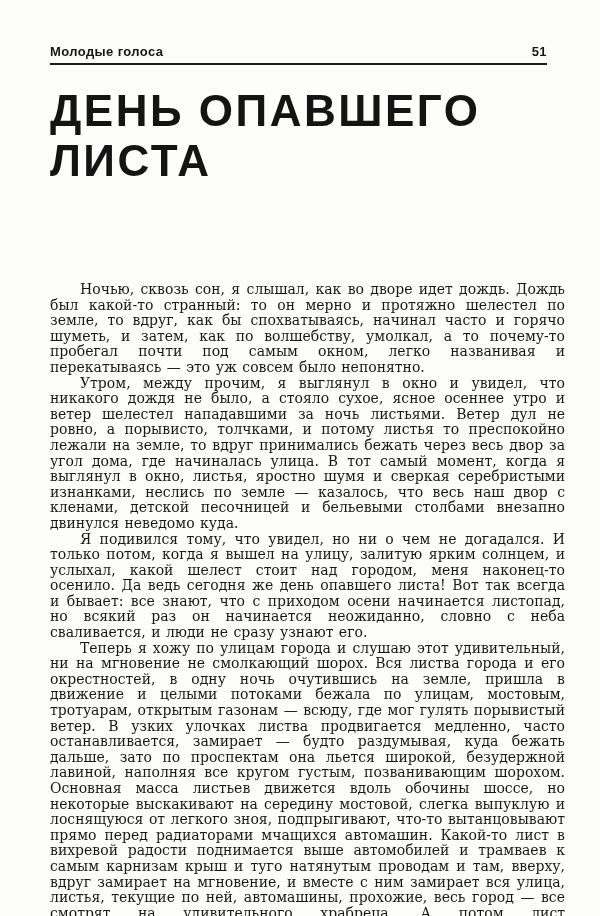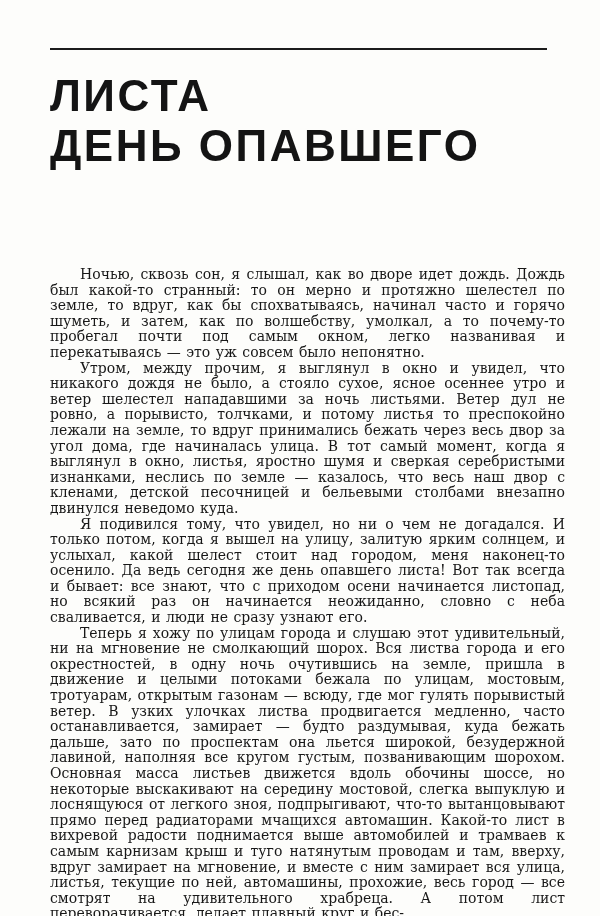--- a/index.html
+++ b/index.html
@@ -56,26 +56,30 @@
   .article-body p {
     margin: 0;
     text-indent: 30px;
   }
 </style>
 </head>
 <body>
 
 <div class="page">
 
+  <div class="running-header">
+    <span class="running-title">Молодые голоса</span>
+    <span class="page-number">51</span>
+  </div>
 
   <div class="header-rule"></div>
 
   <h1 class="article-title">
+    <span class="title-line">ДЕНЬ ОПАВШЕГО</span>
     <span class="title-line">ЛИСТА</span>
-    <span class="title-line">ДЕНЬ ОПАВШЕГО</span>
   </h1>
 
   <div class="article-body">
     <p>Ночью, сквозь сон, я слышал, как во дворе идет дождь. Дождь был какой-то странный: то он мерно и протяжно шелестел по земле, то вдруг, как бы спохватываясь, начинал часто и горячо шуметь, и затем, как по волшебству, умолкал, а то почему-то пробегал почти под самым окном, легко названивая и перекатываясь — это уж совсем было непонятно.</p>
     <p>Утром, между прочим, я выглянул в окно и увидел, что никакого дождя не было, а стояло сухое, ясное осеннее утро и ветер шелестел нападавшими за ночь листьями. Ветер дул не ровно, а порывисто, толчками, и потому листья то преспокойно лежали на земле, то вдруг принимались бежать через весь двор за угол дома, где начиналась улица. В тот самый момент, когда я выглянул в окно, листья, яростно шумя и сверкая серебристыми изнанками, неслись по земле — казалось, что весь наш двор с кленами, детской песочницей и бельевыми столбами внезапно двинулся неведомо куда.</p>
     <p>Я подивился тому, что увидел, но ни о чем не догадался. И только потом, когда я вышел на улицу, залитую ярким солнцем, и услыхал, какой шелест стоит над городом, меня наконец-то осенило. Да ведь сегодня же день опавшего листа! Вот так всегда и бывает: все знают, что с приходом осени начинается листопад, но всякий раз он начинается неожиданно, словно с неба сваливается, и люди не сразу узнают его.</p>
     <p>Теперь я хожу по улицам города и слушаю этот удивительный, ни на мгновение не смолкающий шорох. Вся листва города и его окрестностей, в одну ночь очутившись на земле, пришла в движение и целыми потоками бежала по улицам, мостовым, тротуарам, открытым газонам — всюду, где мог гулять порывистый ветер. В узких улочках листва продвигается медленно, часто останавливается, замирает — будто раздумывая, куда бежать дальше, зато по проспектам она льется широкой, безудержной лавиной, наполняя все кругом густым, позванивающим шорохом. Основная масса листьев движется вдоль обочины шоссе, но некоторые выскакивают на середину мостовой, слегка выпуклую и лоснящуюся от легкого зноя, подпрыгивают, что-то вытанцовывают прямо перед радиаторами мчащихся автомашин. Какой-то лист в вихревой радости поднимается выше автомобилей и трамваев к самым карнизам крыш и туго натянутым проводам и там, вверху, вдруг замирает на мгновение, и вместе с ним замирает вся улица, листья, текущие по ней, автомашины, прохожие, весь город — все смотрят на удивительного храбреца. А потом лист переворачивается, делает плавный круг и бес-</p>
   </div>
 
 </div>

